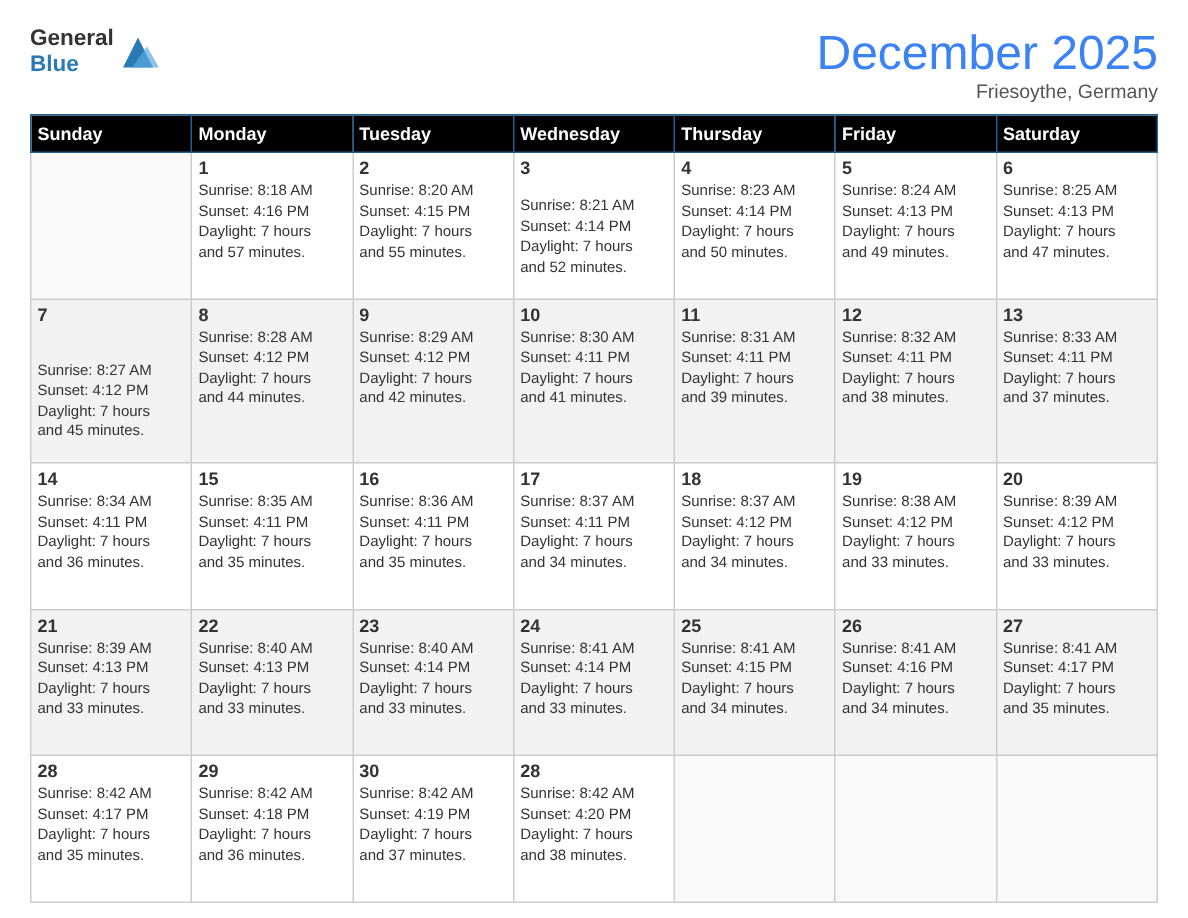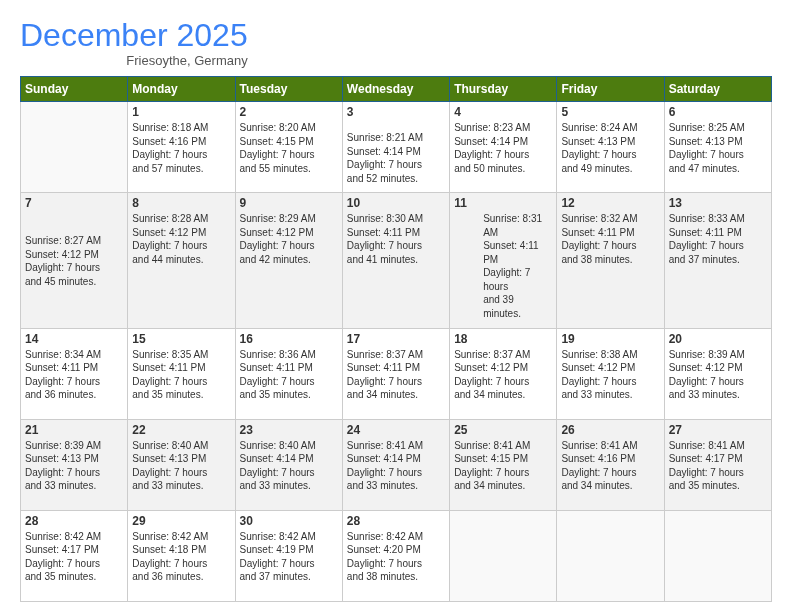--- a/index.html
+++ b/index.html
@@ -62,21 +62,21 @@
       color: #555;
     }
     .calendar {
       flex: 1;
       border: 1px solid #ccc;
       border-collapse: collapse;
       width: 100%;
       table-layout: fixed;
     }
     .calendar th {
-      background: #4d7c0f;
+      background: #000000;
       color: #fff;
       font-size: 12px;
       font-weight: bold;
       padding: 5px 4px;
       text-align: left;
       border: 1px solid #1e6090;
     }
     .calendar td {
       border: 1px solid #ccc;
       vertical-align: top;
@@ -101,20 +101,30 @@
     }
     .row-alt {
       background: #f2f2f2;
     }
   </style>
 </head>
 <body>
 
 <div class="page">
   <div class="header">
+    <div class="logo">
+      <div class="logo-text">
+        <span class="logo-general">General</span>
+        <span class="logo-blue">Blue</span>
+      </div>
+      <svg class="logo-icon" viewBox="0 0 28 28">
+        <polygon points="4,24 14,4 24,24" fill="#2a7ab5"></polygon>
+        <polygon points="10,24 20,10 28,24" fill="#5aabdf" opacity="0.7"></polygon>
+      </svg>
+    </div>
     <div class="title-block">
       <div class="month-title">December 2025</div>
       <div class="location">Friesoythe, Germany</div>
     </div>
   </div>
 
   <table class="calendar">
     <thead>
       <tr>
         <th>Sunday</th>
@@ -196,21 +206,21 @@
           </td>
           <td>
             <span class="day-num">10</span>
             <div class="cell-info" style="white-space: pre-line;">Sunrise: 8:30 AM
 Sunset: 4:11 PM
 Daylight: 7 hours
 and 41 minutes.</div>
           </td>
           <td>
             <span class="day-num">11</span>
-            <div class="cell-info" style="white-space: pre-line; margin-left: 29px;">Sunrise: 8:31 AM
+            <div class="cell-info" style="white-space: pre-line;">Sunrise: 8:31 AM
 Sunset: 4:11 PM
 Daylight: 7 hours
 and 39 minutes.</div>
           </td>
           <td>
             <span class="day-num">12</span>
             <div class="cell-info" style="white-space: pre-line;">Sunrise: 8:32 AM
 Sunset: 4:11 PM
 Daylight: 7 hours
 and 38 minutes.</div>

